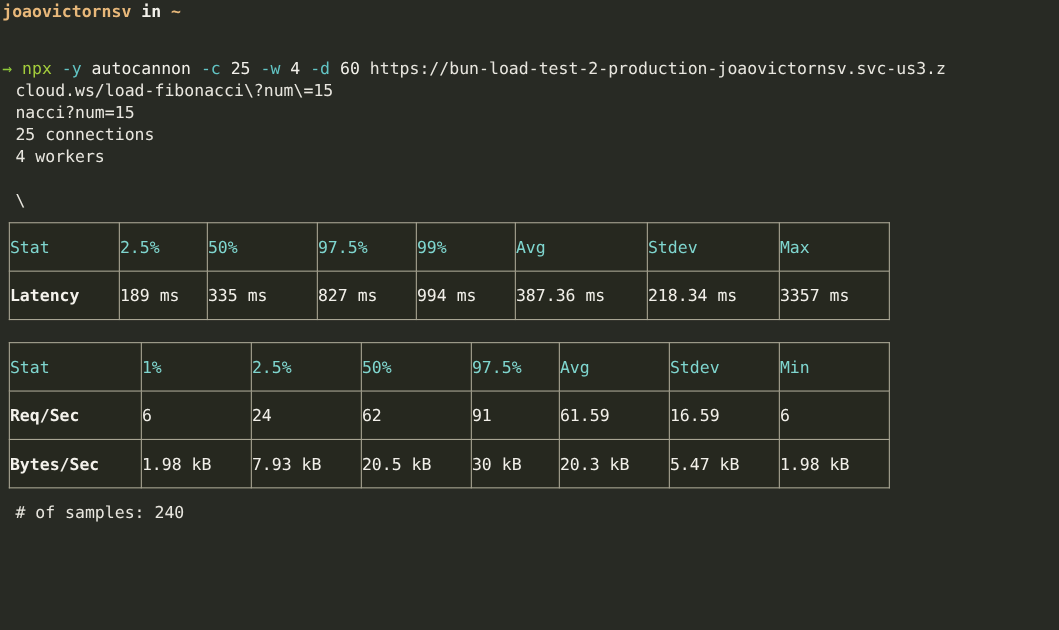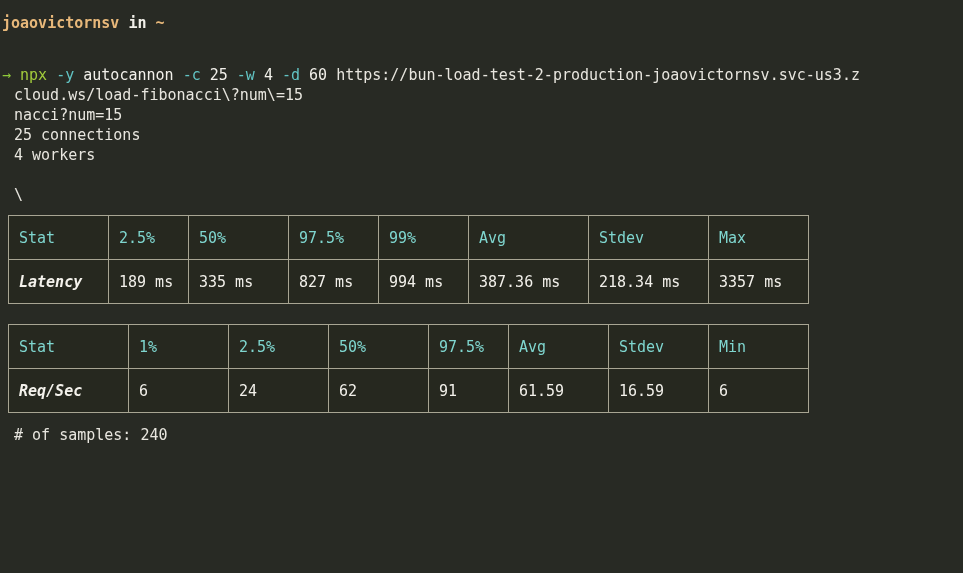--- a/index.html
+++ b/index.html
@@ -40,52 +40,51 @@
   .c-in     { color: #f2f0ea; font-weight: bold; }
   .c-tilde  { color: #e8b87a; font-weight: bold; }
   .c-arrow  { color: #8fc93a; }
   .c-cmd    { color: #a3cc3c; }
   .c-flag   { color: #62c4c4; }
   .c-plain  { color: #e8e6df; }
   .c-white  { color: #f2f0ea; }
   .c-spin   { color: #e8e6df; }
 
   
-  #prompt-line { padding-left: 2px; margin-top: 13px; }
+  #prompt-line { padding-left: 2px; }
   #command-block { padding-left: 2px; margin-top: 32px; }
 
   
   .tbl-wrap { padding-left: 8px; }
   table.stat-table {
     border-collapse: collapse;
     table-layout: fixed;
     background: #26281f;
     border: 1px solid #a8a593;
     margin: 0;
   }
   table.stat-table td,
   table.stat-table th {
     border: 1px solid #a8a593;
-    padding: 0 10px;
+    padding: 0 0;
     height: 43px;
     text-align: left;
     font-weight: normal;
     font-size: 15px;
     white-space: nowrap;
     background: #26281f;
     vertical-align: middle;
     margin-left: 48px;
   }
   table.stat-table th {
     color: #7fd6cf;
   }
   table.stat-table td.rowlabel {
     color: #f4f2ec;
     font-weight: bold;
-    font-style: italic;
   }
   table.stat-table td.val {
     color: #f2f0ea;
   }
 
   
   #latency-table { width: 800px; }
   #latency-table col.c0 { width: 100px; }
   #latency-table col.c1 { width: 80px; }
   #latency-table col.c2 { width: 100px; }
@@ -200,20 +199,30 @@
         <tr>
           <td class="rowlabel">Req/Sec</td>
           <td class="val">6</td>
           <td class="val">24</td>
           <td class="val">62</td>
           <td class="val">91</td>
           <td class="val">61.59</td>
           <td class="val">16.59</td>
           <td class="val">6</td>
         </tr>
+        <tr>
+          <td class="rowlabel">Bytes/Sec</td>
+          <td class="val">1.98 kB</td>
+          <td class="val">7.93 kB</td>
+          <td class="val">20.5 kB</td>
+          <td class="val">30 kB</td>
+          <td class="val">20.3 kB</td>
+          <td class="val">5.47 kB</td>
+          <td class="val">1.98 kB</td>
+        </tr>
       </tbody>
     </table>
   </div>
 
   <div class="gap-12"></div>
 
   <div class="line"><span class="c-plain"># of samples: 240</span></div>
   <div class="line blank"></div>
 
 </div>

